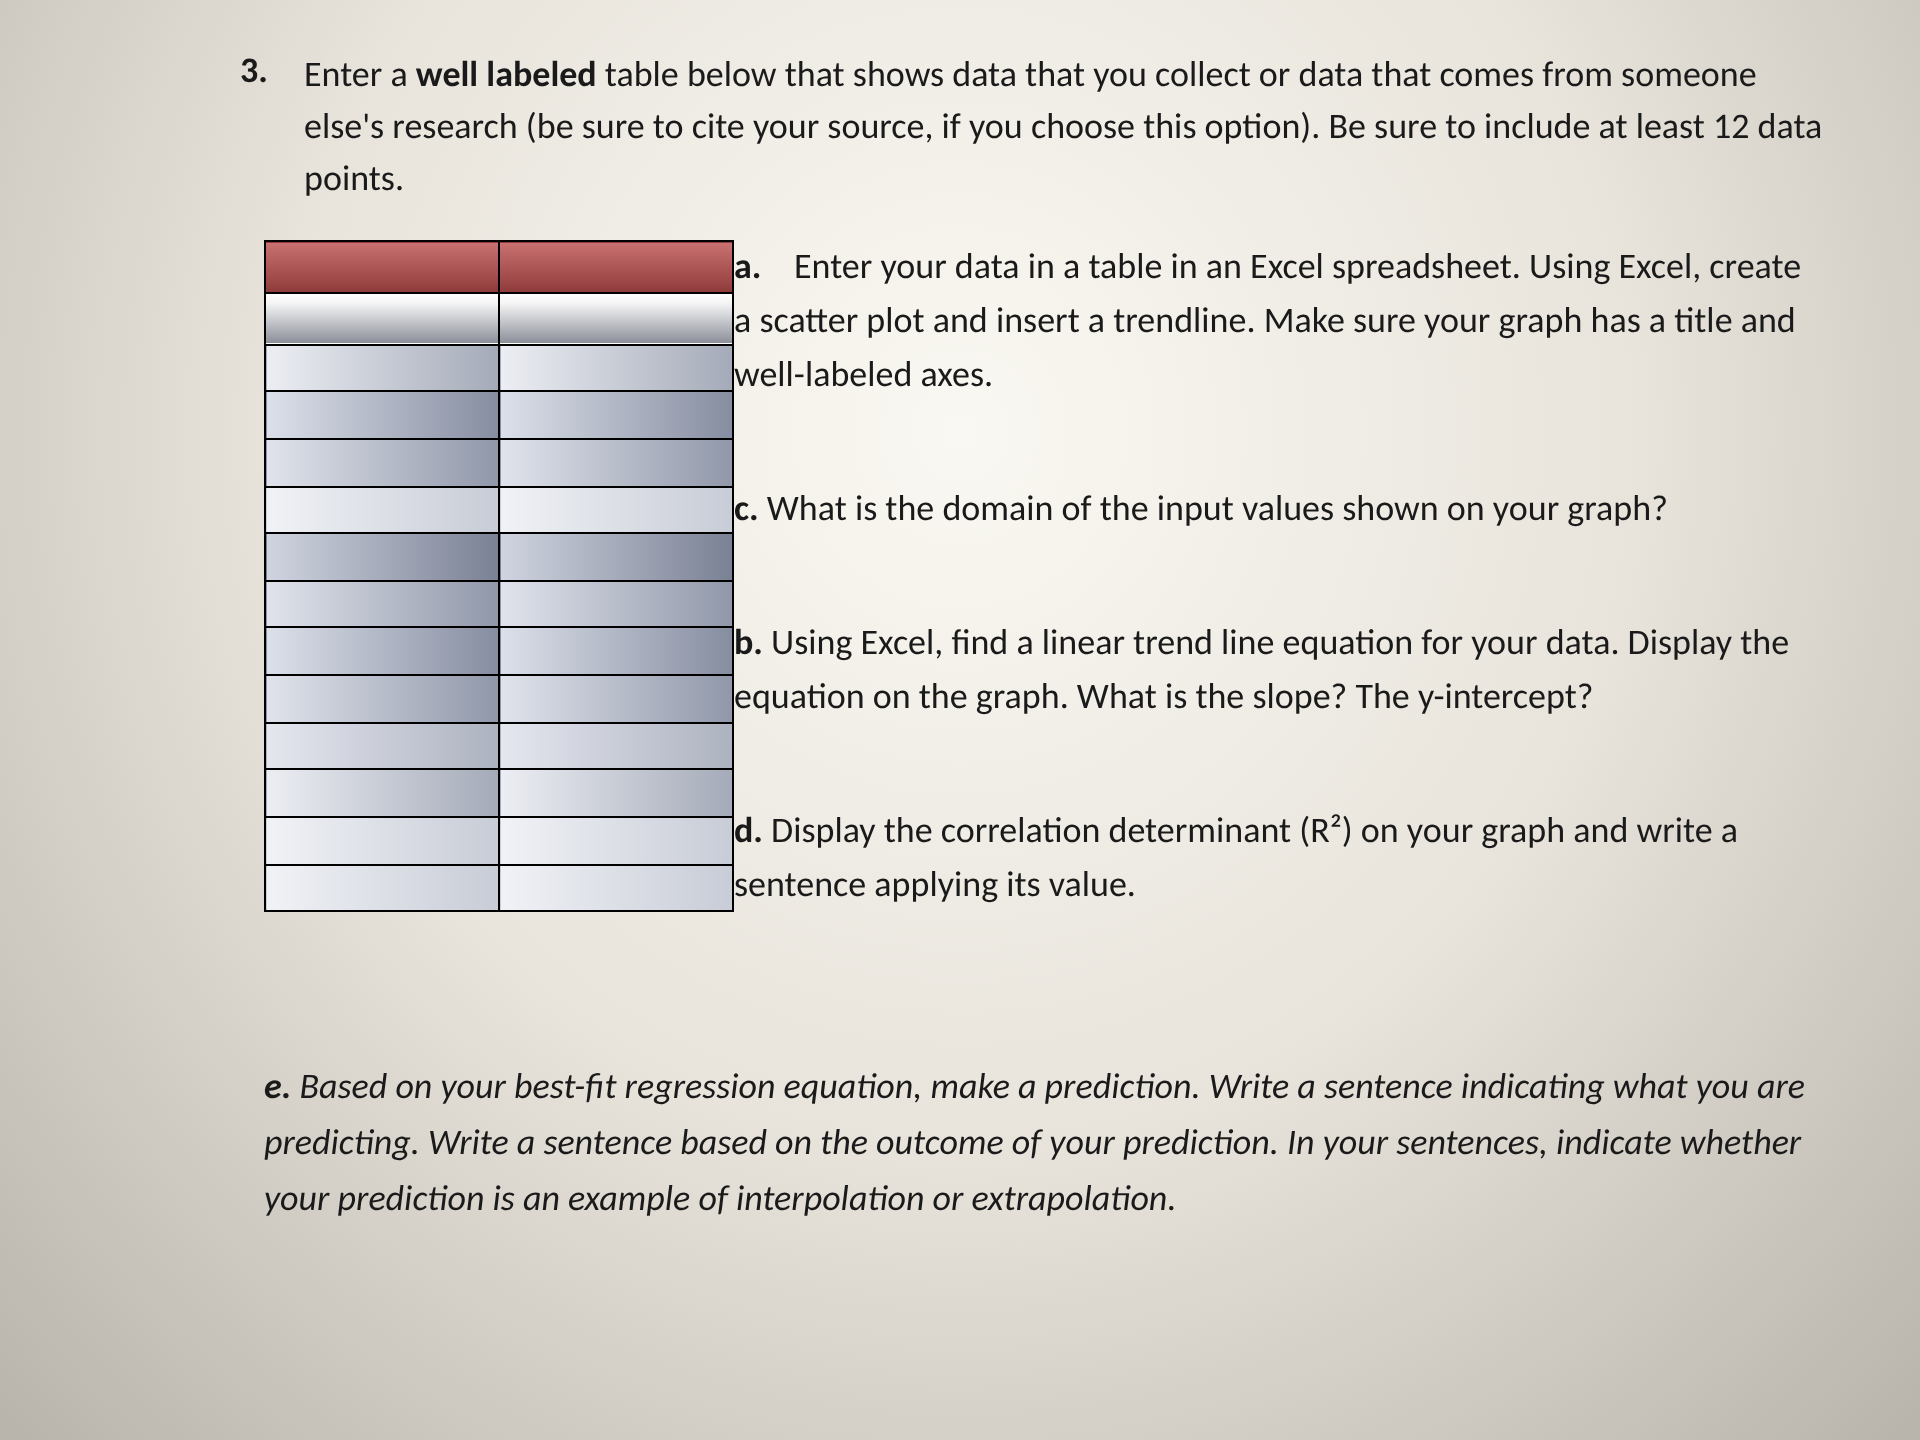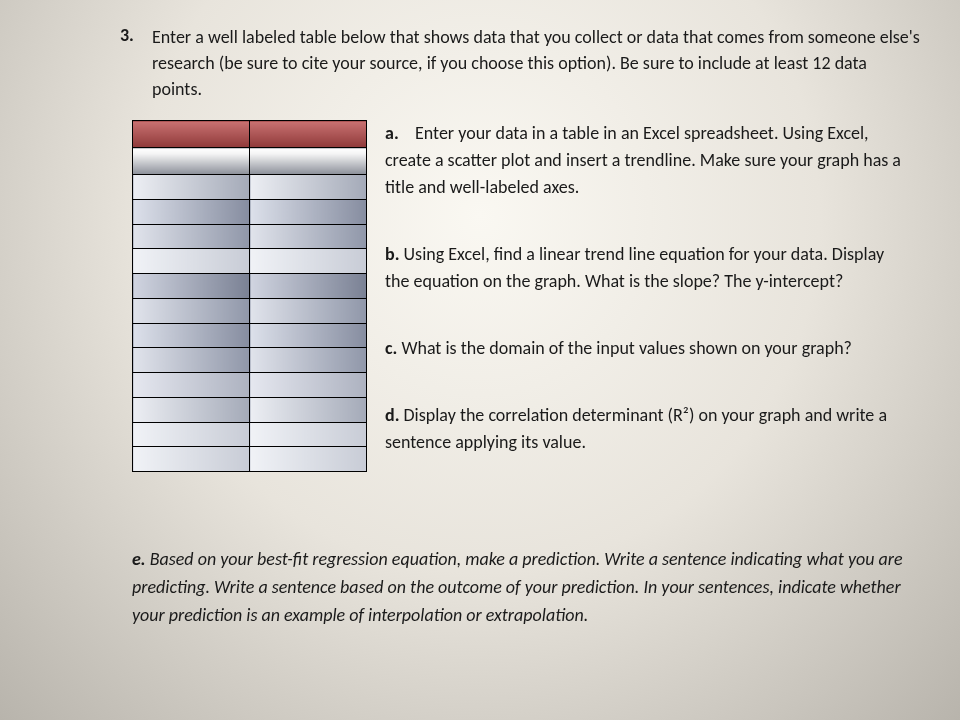--- a/index.html
+++ b/index.html
@@ -20,25 +20,25 @@
   .q-number {
     position: absolute;
     left: 120px;
     top: 24px;
     font-weight: 700;
   }
   .q-body {
     margin-left: 52px;
     line-height: 1.45;
   }
-  .bold { font-weight: 400; }
+  .bold { font-weight: 700; }
   .content-row {
     display: flex;
     margin-top: 18px;
-    gap: 18px;
+    gap: 0;
   }
   .data-table {
     border-collapse: collapse;
     margin-left: -20px;
   }
   .data-table td {
     border: 1px solid #000;
     width: 116px;
     height: 22px;
     padding: 0;
@@ -147,26 +147,26 @@
               <td class="shade-d"></td>
             </tr>
       </tbody>
         </table>
 
       <div class="sub-block">
         <div class="sub">
           <span class="sub-label">a.</span>&nbsp;&nbsp;&nbsp;&nbsp;<span>Enter your data in a table in an Excel spreadsheet. Using Excel, create a scatter plot and insert a trendline.  Make sure your graph has a title and well-labeled axes.</span>
         </div>
         <div class="sub">
+          <span class="sub-label">c.</span><span> What is the domain of the input values shown on your graph?</span>
+        </div>
+        <div class="sub">
           <span class="sub-label">b.</span><span> Using Excel, find a linear trend line equation for your data.  Display the equation on the graph.  What is the slope? The y-intercept?</span>
         </div>
-        <div class="sub">
-          <span class="sub-label">c.</span><span> What is the domain of the input values shown on your graph?</span>
-        </div>
-        <div class="sub" style="margin-bottom:16px">
+        <div class="sub" style="margin-bottom:0">
           <span class="sub-label">d.</span><span> Display the correlation determinant (R²) on your graph and write a sentence applying its value.</span>
         </div>
       </div>
     </div>
 
     <div class="gap"></div>
 
     <div class="below">
       <span class="sub-label">e.</span><span> Based on your best-fit regression equation, make a prediction. Write a sentence indicating what you are predicting. Write a sentence based on the outcome of your prediction. In your sentences, indicate whether your prediction is an example of interpolation or extrapolation.</span>
     </div>

